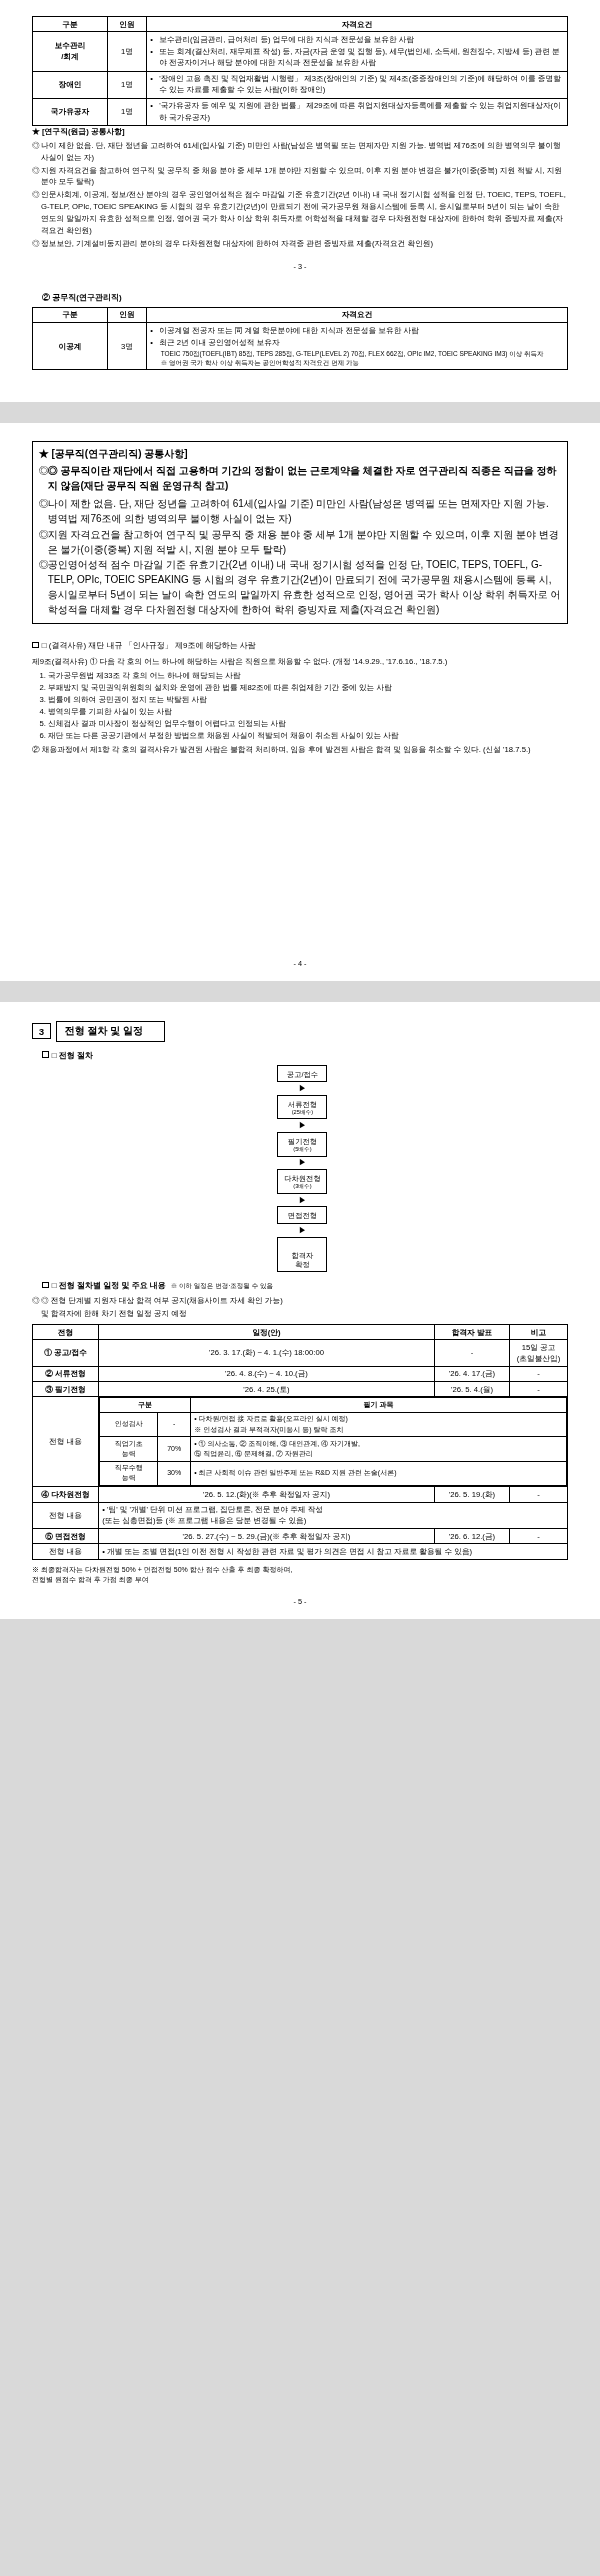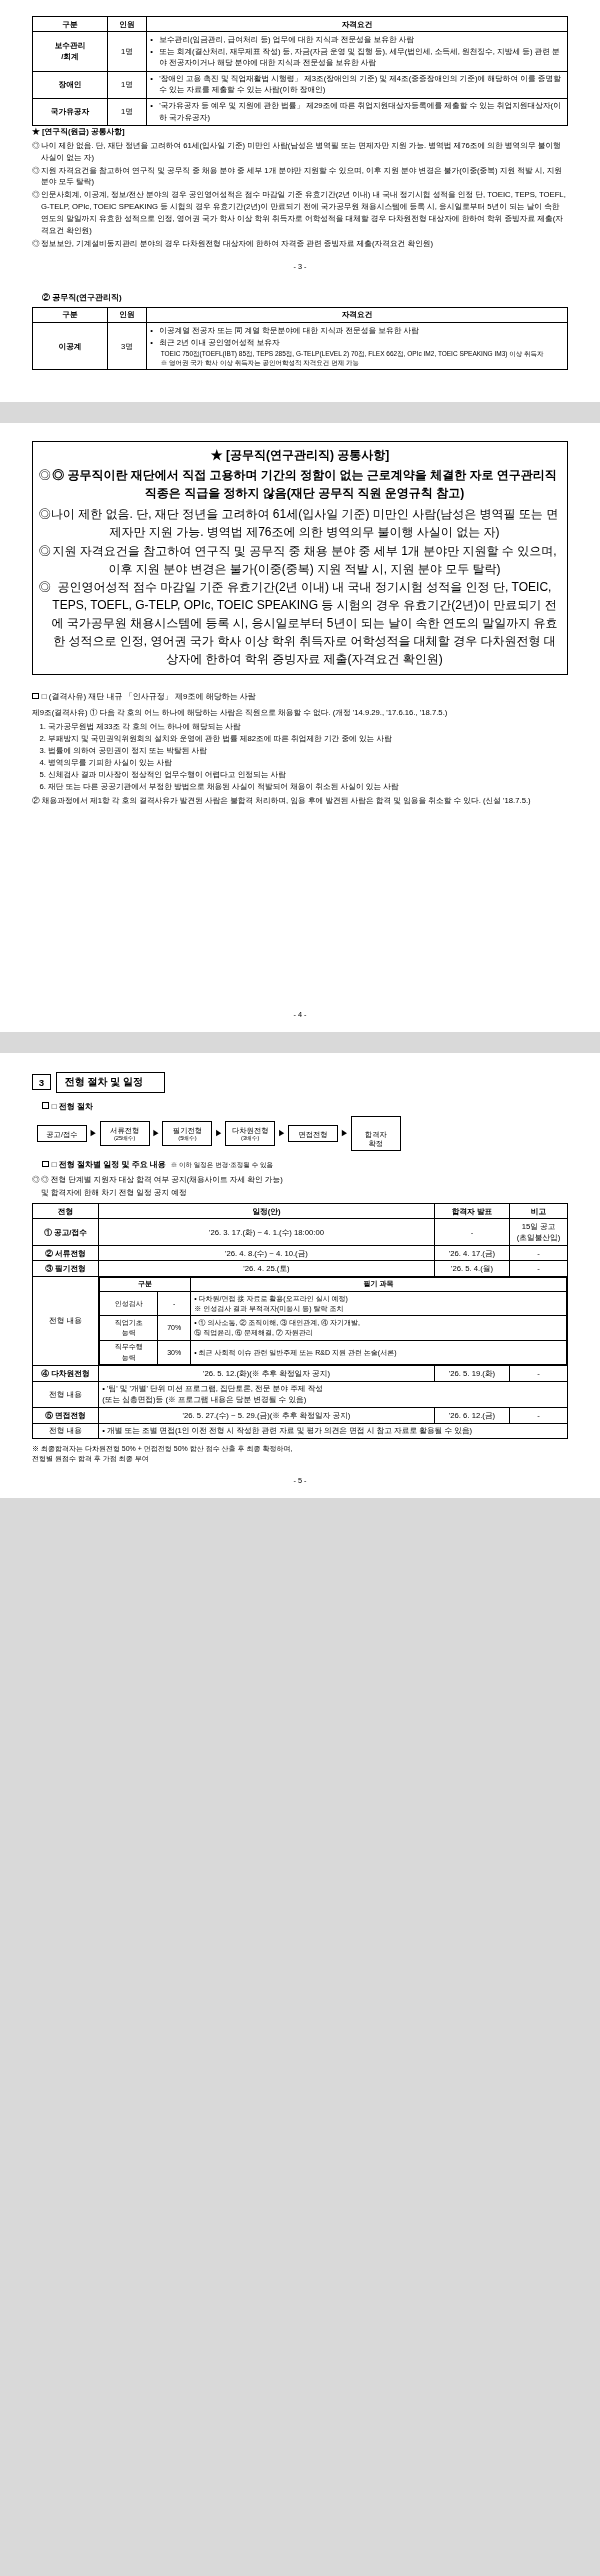--- a/index.html
+++ b/index.html
@@ -44,23 +44,22 @@
   }
   .c { text-align: center; }
   .l { text-align: left; }
   .b { font-weight: bold; }
 
   
   .blk { font-size: 7.7px; line-height: 1.55; }
   .star-box {
     border: 0.8px solid #000;
     padding: 4px 5.7px 4.9px 5.7px;
-    font-size: 12px;
+    font-size: 10px;
     line-height: 1.5;
-    text-align: center;
   }
   .li { display: flex; margin-bottom: 0.8px; }
   .li .mk { width: 9px; flex: 0 0 9px; }
   .li .tx { flex: 1; }
   .sub { padding-left: 9px; }
   .hd {
     font-size: 8px;
     font-weight: normal;
     margin: 6.5px 0 3.2px 0;
   }
@@ -95,20 +94,21 @@
     font-weight: bold;
     margin: 8px 0 4px 0;
     padding-left: 10px;
   }
   .flow {
     display: flex;
     align-items: center;
     justify-content: flex-start;
     gap: 0.8px;
     margin: 3.2px 0 3.2px 4.9px;
+    flex-direction: column;
   }
   .flow-box {
     border: 0.8px solid #000;
     font-size: 7.3px;
     padding: 4px 4.9px 2.4px 4.9px;
     text-align: center;
     min-width: 50px;
     line-height: 1.25;
   }
   .flow-box .sm { font-size: 5.7px; display: block; }

